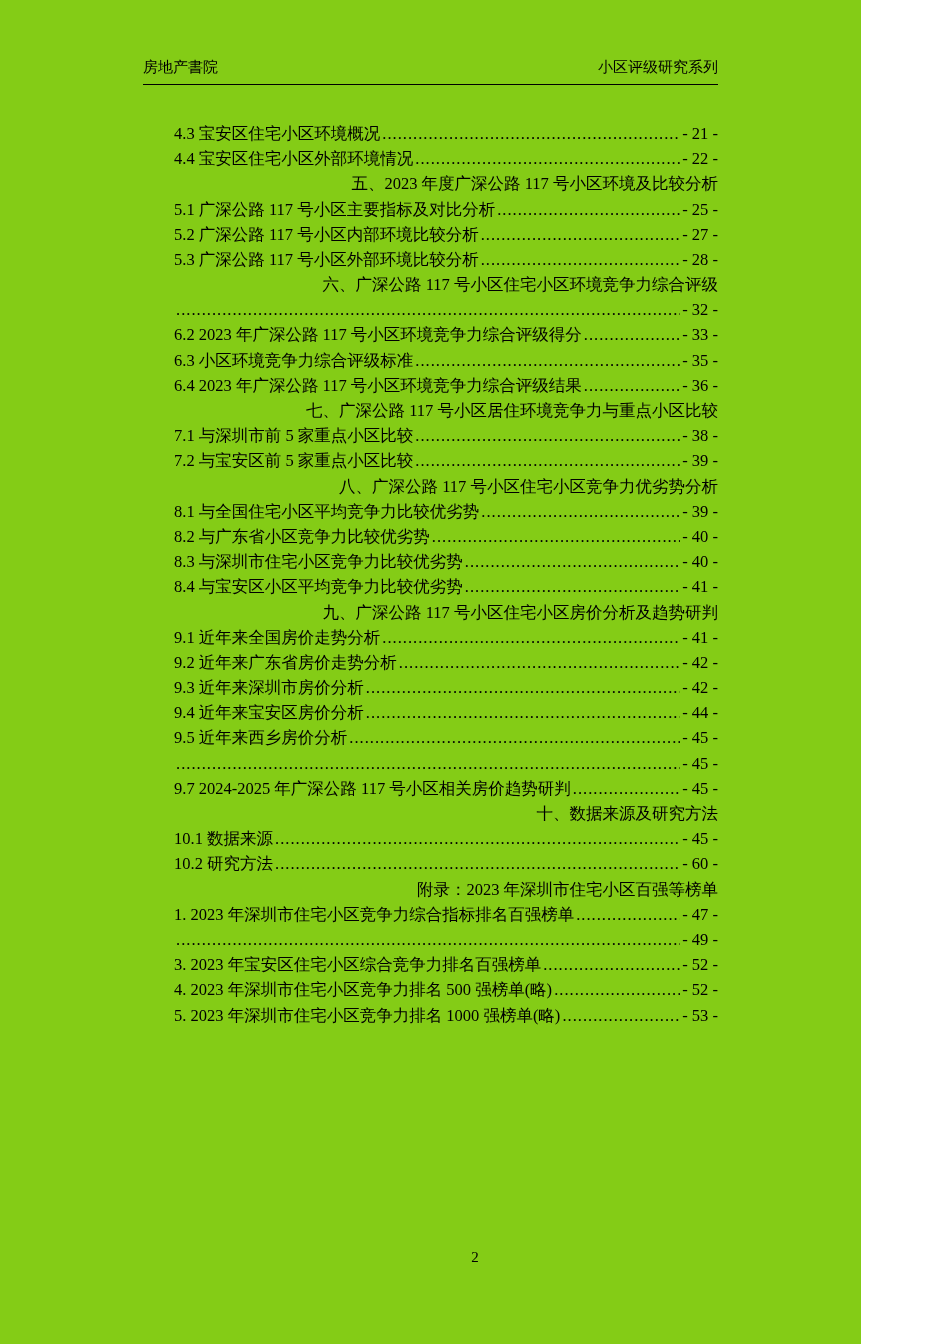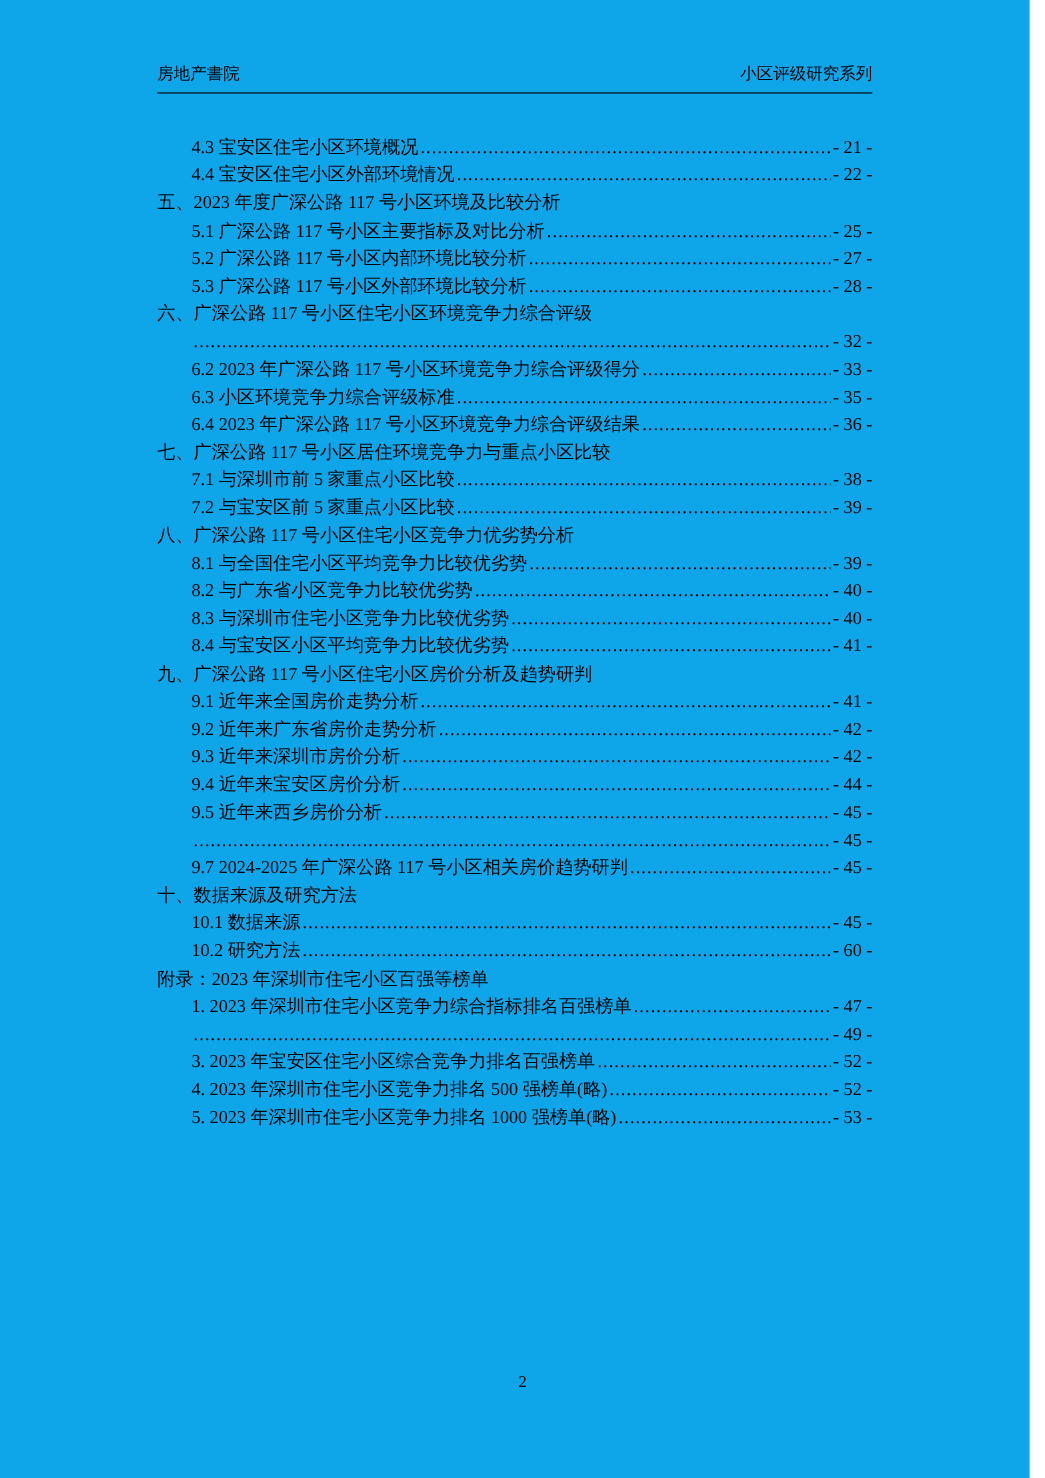--- a/index.html
+++ b/index.html
@@ -11,41 +11,41 @@
     width: 950px;
     height: 1344px;
     position: relative;
     font-family: "Liberation Serif", "DejaVu Serif", serif;
     color: #000000;
   }
   .page {
     position: absolute;
     top: 0;
     left: 0;
-    width: 936px;
+    width: 861px;
     height: 1344px;
     box-sizing: border-box;
     padding: 58px 143px 0 143px;
-    background: #0ea5e9;
+    background: #84cc16;
   }
   .doc-header {
     display: flex;
     justify-content: space-between;
     align-items: flex-end;
     font-size: 15px;
     padding-bottom: 7px;
     border-bottom: 1.5px solid #000000;
     font-family: "Liberation Sans", "DejaVu Sans", sans-serif;
   }
   .toc {
     margin-top: 36px;
   }
   .toc-row {
     display: flex;
-    align-items: flex-start;
+    align-items: flex-end;
     font-size: 16.5px;
     line-height: 25.2px;
     height: 25.2px;
     overflow: hidden;
     white-space: nowrap;
   }
   .toc-row.level-1 { margin-left: 0; flex-direction: column; }
   .toc-row.level-2 { margin-left: 31px; }
   .toc-label {
     white-space: nowrap;

